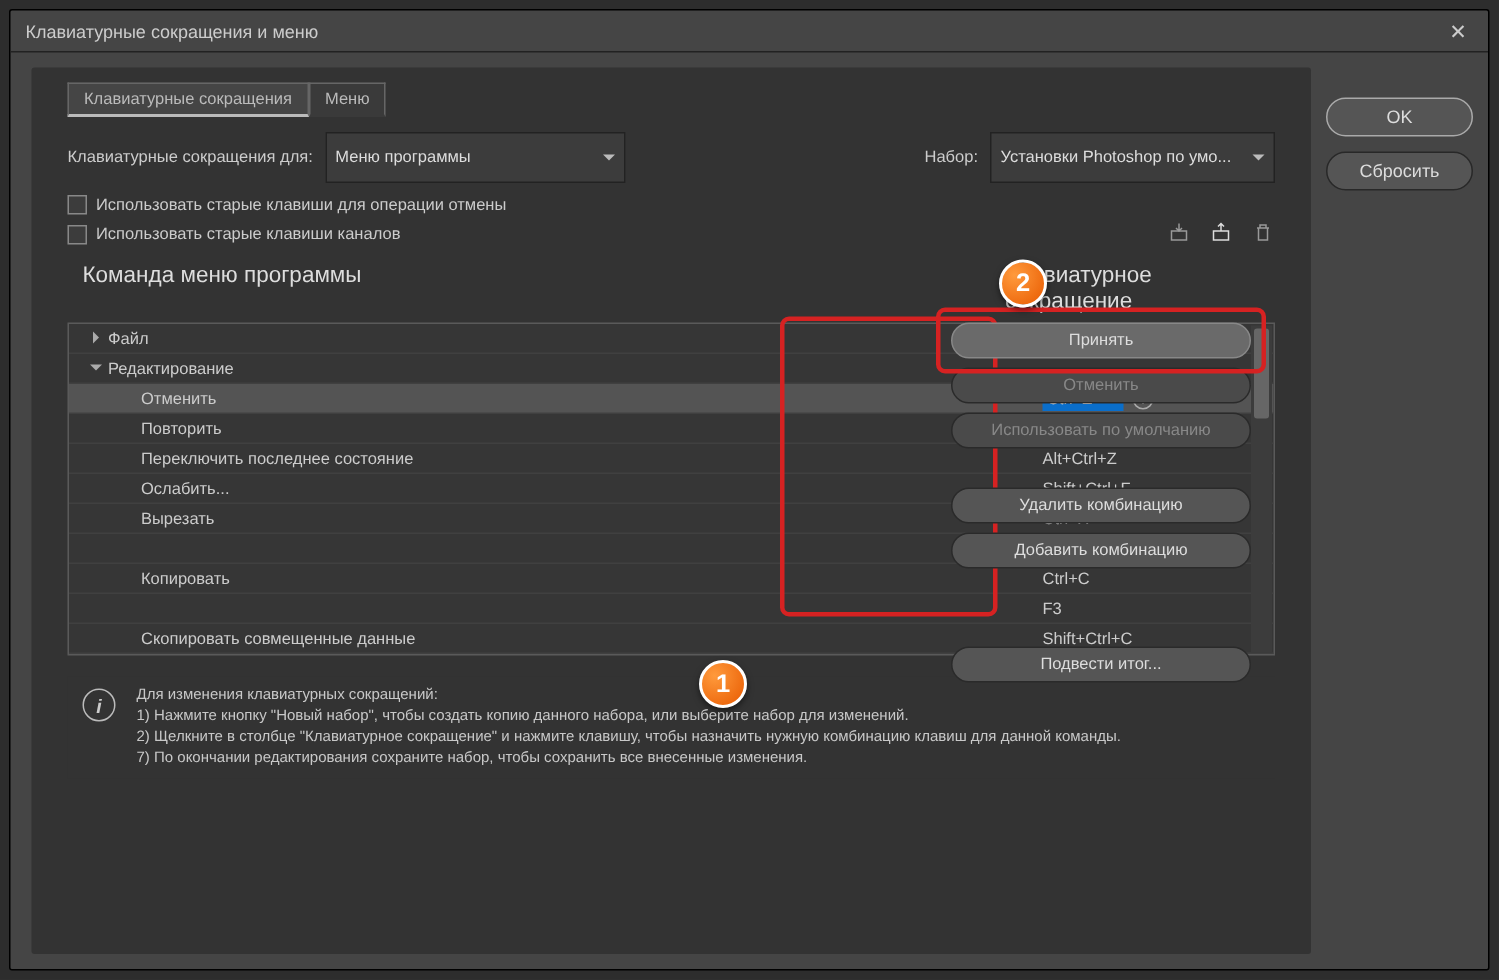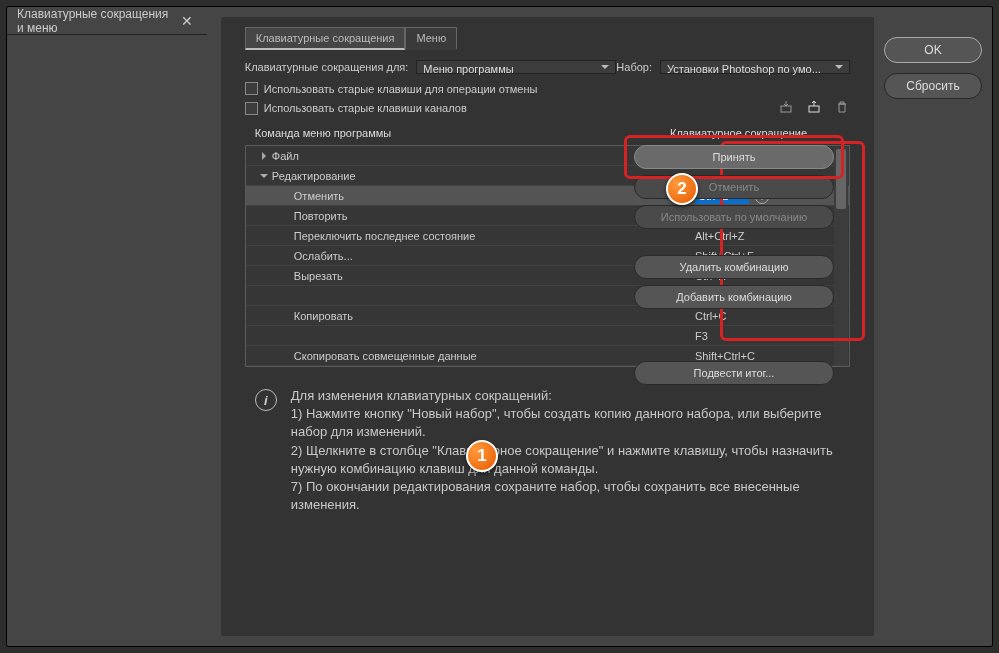--- a/index.html
+++ b/index.html
@@ -1,47 +1,47 @@
 <!DOCTYPE html>
 <html><head>
   <meta charset="utf-8">
   <style>
     * { box-sizing: border-box; margin: 0; padding: 0; font-family: "Segoe UI", Tahoma, sans-serif; }
     body { background: #2d2d2d; width: 999px; height: 653px; overflow: hidden; position: relative; }
     
-    .window { position: absolute; top: 6px; left: 6px; right: 6px; bottom: 6px; background: #454545; border: 1px solid #000; border-radius: 2px; display: flex; flex-direction: row; }
+    .window { position: absolute; top: 6px; left: 6px; right: 6px; bottom: 6px; background: #454545; border: 1px solid #000; border-radius: 2px; display: flex; flex-direction: column; }
     
     .titlebar { height: 28px; display: flex; align-items: center; padding: 0 10px; color: #ccc; font-size: 12px; border-bottom: 1px solid #222; }
     .titlebar .title { flex: 1; }
     .titlebar .close { width: 20px; height: 20px; display: flex; align-items: center; justify-content: center; cursor: pointer; color: #ccc; font-size: 14px; }
     
     .content { flex: 1; display: flex; padding: 10px 10px 10px 14px; gap: 10px; }
     
     .main { flex: 1; display: flex; flex-direction: column; background: #333; padding: 10px 24px; border-radius: 2px; }
     
     .tabs { display: flex; gap: 0; font-size: 11px; margin-bottom: 10px; }
     .tab { padding: 4px 10px; color: #bbb; border: 1px solid #666; border-bottom: 2px solid transparent; cursor: pointer; background: #3a3a3a; }
     .tab.active { border-bottom: 2px solid #bbb; background: #454545; }
     
     .row { display: flex; align-items: center; gap: 8px; font-size: 11px; color: #ccc; margin-bottom: 8px; }
     .row label { white-space: nowrap; }
-    .dropdown { background: #3c3c3c; border: 1px solid #222; color: #ddd; font-size: 11px; padding: 2px 20px 2px 6px; height: 14px; position: relative; cursor: pointer; display: flex; align-items: flex-start; }
+    .dropdown { background: #3c3c3c; border: 1px solid #222; color: #ddd; font-size: 11px; padding: 2px 20px 2px 6px; height: 34px; position: relative; cursor: pointer; display: flex; align-items: center; }
     .dropdown::after { content: ""; position: absolute; right: 6px; top: 50%; transform: translateY(-50%); border: 4px solid transparent; border-top-color: #bbb; margin-top: 2px; }
     .dropdown.w200 { width: 200px; }
     .dropdown.w190 { width: 190px; }
     
     .cbx { display: flex; align-items: center; gap: 6px; margin-bottom: 4px; font-size: 11px; color: #ccc; }
     .cbx-box { width: 13px; height: 13px; border: 1px solid #888; background: #3c3c3c; cursor: pointer; }
     
     .toprow { display: flex; align-items: center; }
     .toprow .spacer { flex: 1; }
     .icons-row { display: flex; gap: 12px; margin-bottom: 6px; justify-content: flex-end; width: 200px; margin-left: auto; }
     .mini-icon { width: 16px; height: 16px; color: #999; cursor: pointer; display: flex; align-items: center; justify-content: center; }
     
-    .columns-header { display: flex; font-size: 11px; color: #ddd; padding: 6px 0; }
+    .columns-header { display: flex; font-size: 15px; color: #ddd; padding: 6px 0; }
     .columns-header .c1 { flex: 1; padding-left: 10px; }
     .columns-header .c2 { width: 180px; }
     
     .tree-wrap { position: relative; }
     .tree { border: 1px solid #5a5a5a; background: #363636; height: 222px; overflow: hidden; position: relative; }
     .tree-row { display: flex; align-items: center; font-size: 11px; color: #ccc; height: 20px; border-bottom: 1px solid #404040; }
     .tree-row .cmd { flex: 1; padding-left: 14px; display: flex; align-items: flex-start; gap: 4px; }
     .tree-row .sc { width: 154px; }
     .tree-row.selected { background: #545454; }
     .tree-row.dim .cmd { padding-left: 48px; }
@@ -62,21 +62,21 @@
     .side-buttons { position: absolute; right: 16px; top: 0; width: 200px; display: flex; flex-direction: column; gap: 6px; }
     .sbtn { background: #555; border: 1px solid #2a2a2a; color: #ddd; font-size: 11px; height: 24px; display: flex; align-items: center; justify-content: center; cursor: pointer; border-radius: 12px; }
     .sbtn.sel { background: #6a6a6a; border-color: #888; }
     .sbtn.disabled { color: #888; background: #4a4a4a; }
     .red-box.two { pointer-events: none; }
     
     .gap { height: 14px; }
     
     .bottom-info { display: flex; gap: 14px; margin-top: 14px; padding: 6px 10px; background: #333; }
     .info-big { width: 22px; height: 22px; border: 1.5px solid #bbb; border-radius: 50%; display: flex; align-items: center; justify-content: center; font-size: 13px; color: #ccc; font-style: italic; font-weight: bold; flex-shrink: 0; margin-top: 2px; }
-    .info-text { font-size: 13px; color: #c8c8c8; line-height: 1.4; }
+    .info-text { font-size: 10px; color: #c8c8c8; line-height: 1.4; }
     
     .right-col { width: 98px; display: flex; flex-direction: column; gap: 10px; padding-top: 20px; }
     .rbtn { background: #555; border: 1px solid #282828; color: #ddd; font-size: 12px; height: 26px; display: flex; align-items: center; justify-content: center; cursor: pointer; border-radius: 14px; }
     .rbtn.primary { border: 1px solid #aaa; }
     
     .callout { position: absolute; width: 32px; height: 32px; border-radius: 50%; background: radial-gradient(circle at 30% 30%, #ff9a3c, #e85a00); border: 2px solid #fff; box-shadow: 0 2px 4px rgba(0,0,0,0.5); color: #fff; font-size: 17px; font-weight: bold; display: flex; align-items: center; justify-content: center; z-index: 100; }
     .callout.c1 { left: 466px; top: 440px; }
     .callout.c2 { left: 666px; top: 173px; }
     
     .section-row { position: relative; }

